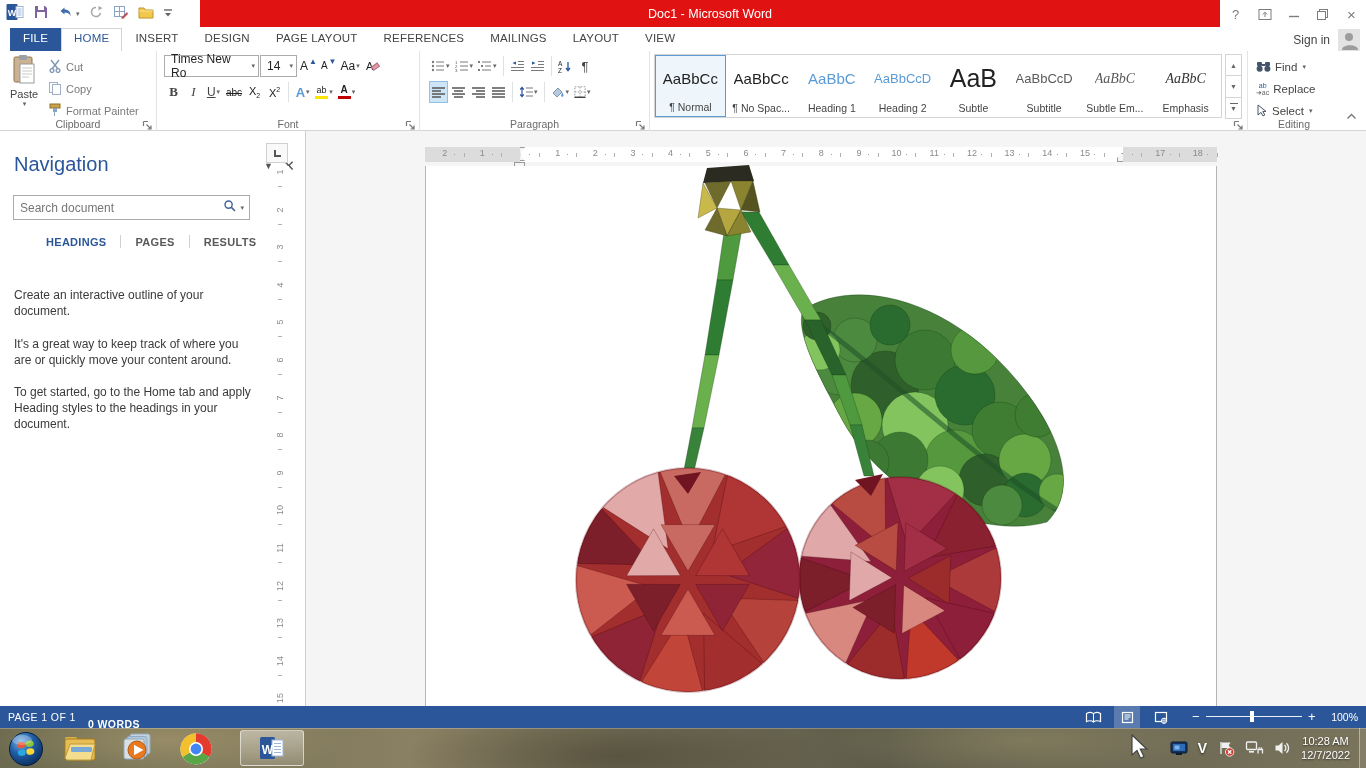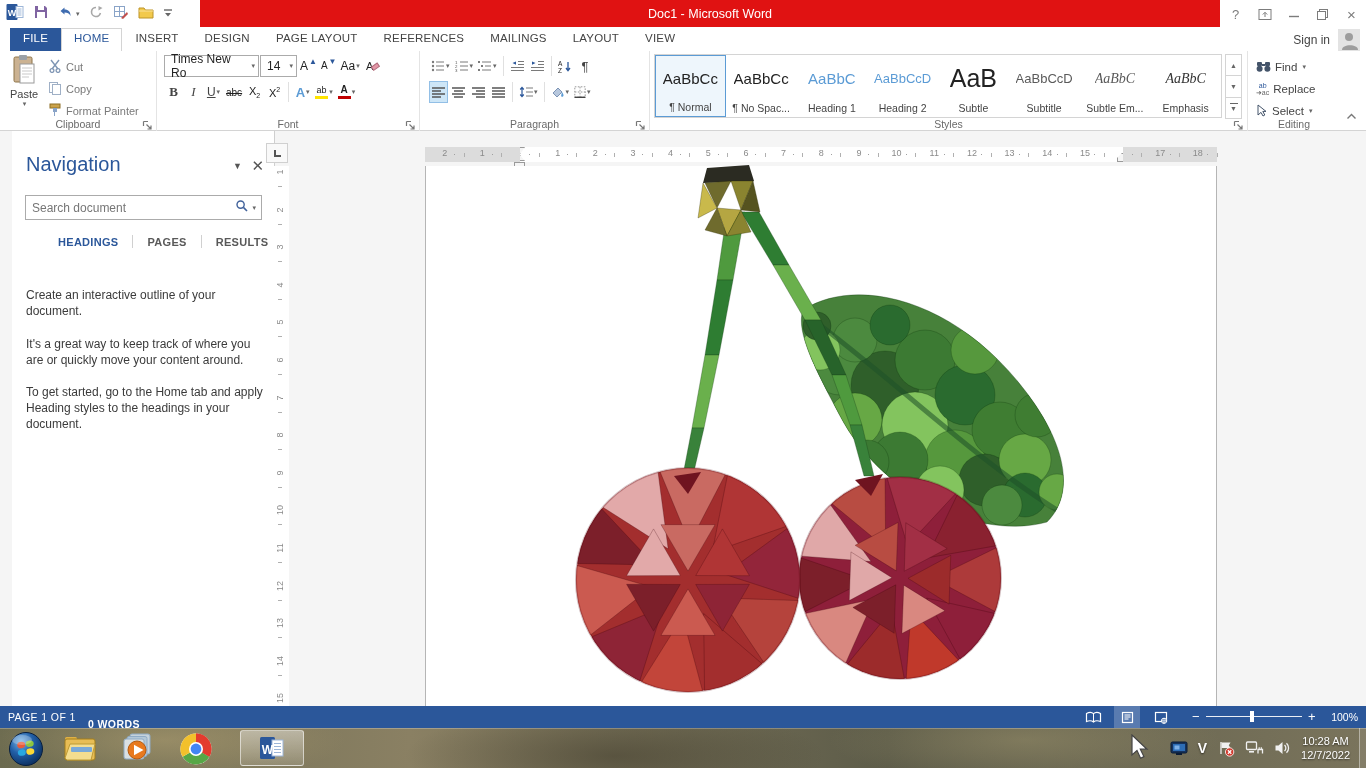--- a/index.html
+++ b/index.html
@@ -40,21 +40,21 @@
   #style-gallery{position:absolute;left:4px;top:3px;width:568px;height:64px;border:1px solid #d4d4d4;display:flex;background:#fff;}
   .style-item{width:71px;height:62px;display:flex;flex-direction:column;align-items:center;justify-content:flex-end;padding-bottom:3px;}
   .style-item.sel{border:1px solid #5b9bd5;background:#eef6fc;}
   .style-sample{flex:1;display:flex;align-items:center;white-space:nowrap;overflow:hidden;}
   .style-label{font-size:10.5px;color:#444;white-space:nowrap;}
   #style-scroll{position:absolute;left:575px;top:3px;width:17px;height:64px;display:flex;flex-direction:column;}
   .ss-btn{flex:1;border:1px solid #d4d4d4;background:#fff;display:flex;align-items:center;justify-content:center;font-size:7px;color:#666;margin-bottom:-1px;}
   .ed-item{display:flex;align-items:center;gap:4px;height:22px;font-size:11.5px;color:#444;}
   
   #main{position:absolute;left:0;top:131px;width:1366px;height:575px;background:#f5f5f5;}
-  #navpane{position:absolute;left:12px;top:0;width:263px;height:575px;background:#fff;border-right:1px solid #cfcfcf;}
+  #navpane{position:absolute;left:0;top:0;width:306px;height:575px;background:#fff;border-right:1px solid #cfcfcf;}
   #nav-title{position:absolute;left:14px;top:22px;font-size:20px;color:#2b579a;font-weight:400;}
   #nav-dd{position:absolute;right:32px;top:30px;font-size:9px;color:#555;}
   #nav-close{position:absolute;right:10px;top:26px;font-size:15px;color:#555;}
   #nav-search{position:absolute;left:13px;top:64px;width:237px;height:25px;border:1px solid #ababab;background:#fff;display:flex;align-items:center;}
   #nav-search input{border:none;outline:none;flex:1;font-size:12px;color:#333;padding:0 6px;}
   #nav-search input::placeholder{color:#767676;}
   #nav-tabs{position:absolute;left:14px;top:104px;display:flex;align-items:center;}
   .nav-tab{font-size:11px;font-weight:bold;color:#595959;letter-spacing:.3px;}
   .nav-tab.active{color:#2b579a;margin-left:32px;}
   .nav-tab-sep{width:1px;height:13px;background:#d0d0d0;margin:0 14px;}
@@ -541,21 +541,20 @@
           <div class="style-item">
             <div class="style-sample" style="color: rgb(51, 51, 51); font-size: 14px; font-family: &quot;Liberation Serif&quot;, serif; font-style: italic;">AaBbC</div>
             <div class="style-label">Emphasis</div>
           </div>
         </div>
       <div id="style-scroll">
         <span class="ss-btn">▲</span>
         <span class="ss-btn">▼</span>
         <span class="ss-btn stack"><span style="width:8px;height:1px;background:#666;margin-bottom:1px"></span>▼</span>
       </div>
-      <span class="glabel">Styles</span>
       <span class="launcher"><svg width="11" height="11" viewBox="0 0 11 11">
             <path d="M1.5 1.5 H6 M1.5 1.5 V6" stroke="#777" stroke-width="1.2" fill="none"></path>
             <path d="M4.5 4.5 L9 9 M9 5.5 V9 H5.5" stroke="#777" stroke-width="1.2" fill="none"></path>
           </svg></span>
     </div>
 
     <div class="rgroup" style="width:92px;border-right:none">
       <div class="abs" style="left:8px;top:5px" id="edit-items">
           <div class="ed-item">
             <span><svg width="15" height="13" viewBox="0 0 15 13">

